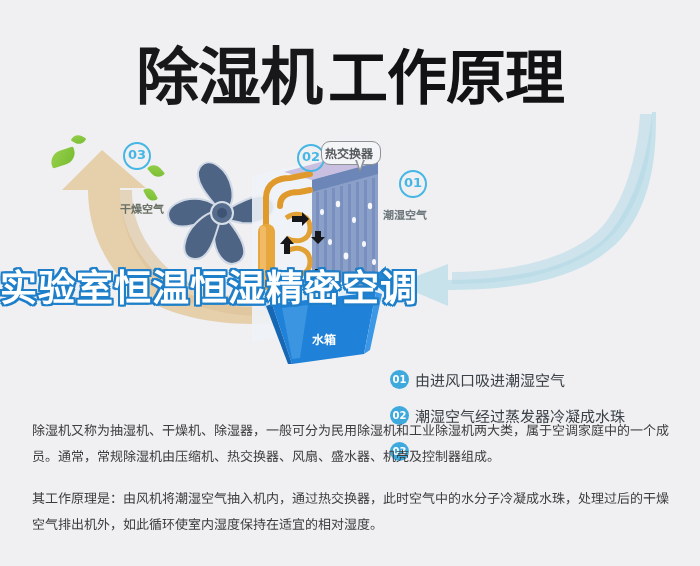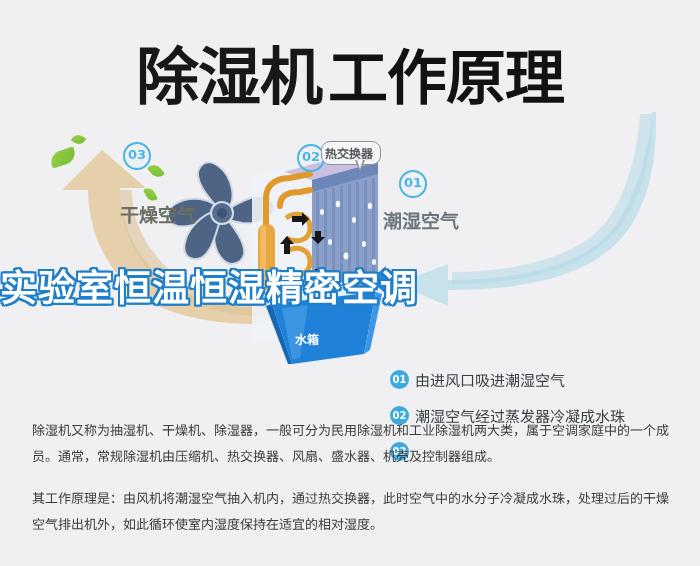--- a/index.html
+++ b/index.html
@@ -96,28 +96,28 @@
     font-family: "DejaVu Sans", "Liberation Sans", sans-serif;
     background: transparent;
   }
   .badge.b03 { left: 123px; top: 24px; }
   .badge.b02 { left: 297px; top: 26px; }
   .badge.b01 { left: 399px; top: 52px; }
 
   
   .diag-label {
     position: absolute;
-    font-size: 19px;
+    font-size: 11px;
     color: #5f6a70;
     font-weight: 600;
     white-space: nowrap;
   }
   .lbl-dry   { left: 120px; top: 82px; color: #6a6f63; }
   .lbl-humid { left: 383px; top: 88px; color: #6d767c; }
-  .lbl-tank  { left: 295px; top: 212px; color: #ffffff; font-size: 12px; font-weight: 700; }
+  .lbl-tank  { left: 312px; top: 212px; color: #ffffff; font-size: 12px; font-weight: 700; }
 
   
   .callout {
     position: absolute;
     left: 321px; top: 23px;
     padding: 2px 7px 3px 3px;
     border: 1.5px solid #8f9296;
     border-radius: 9px;
     background: #f4f5f7;
     color: #55595d;

